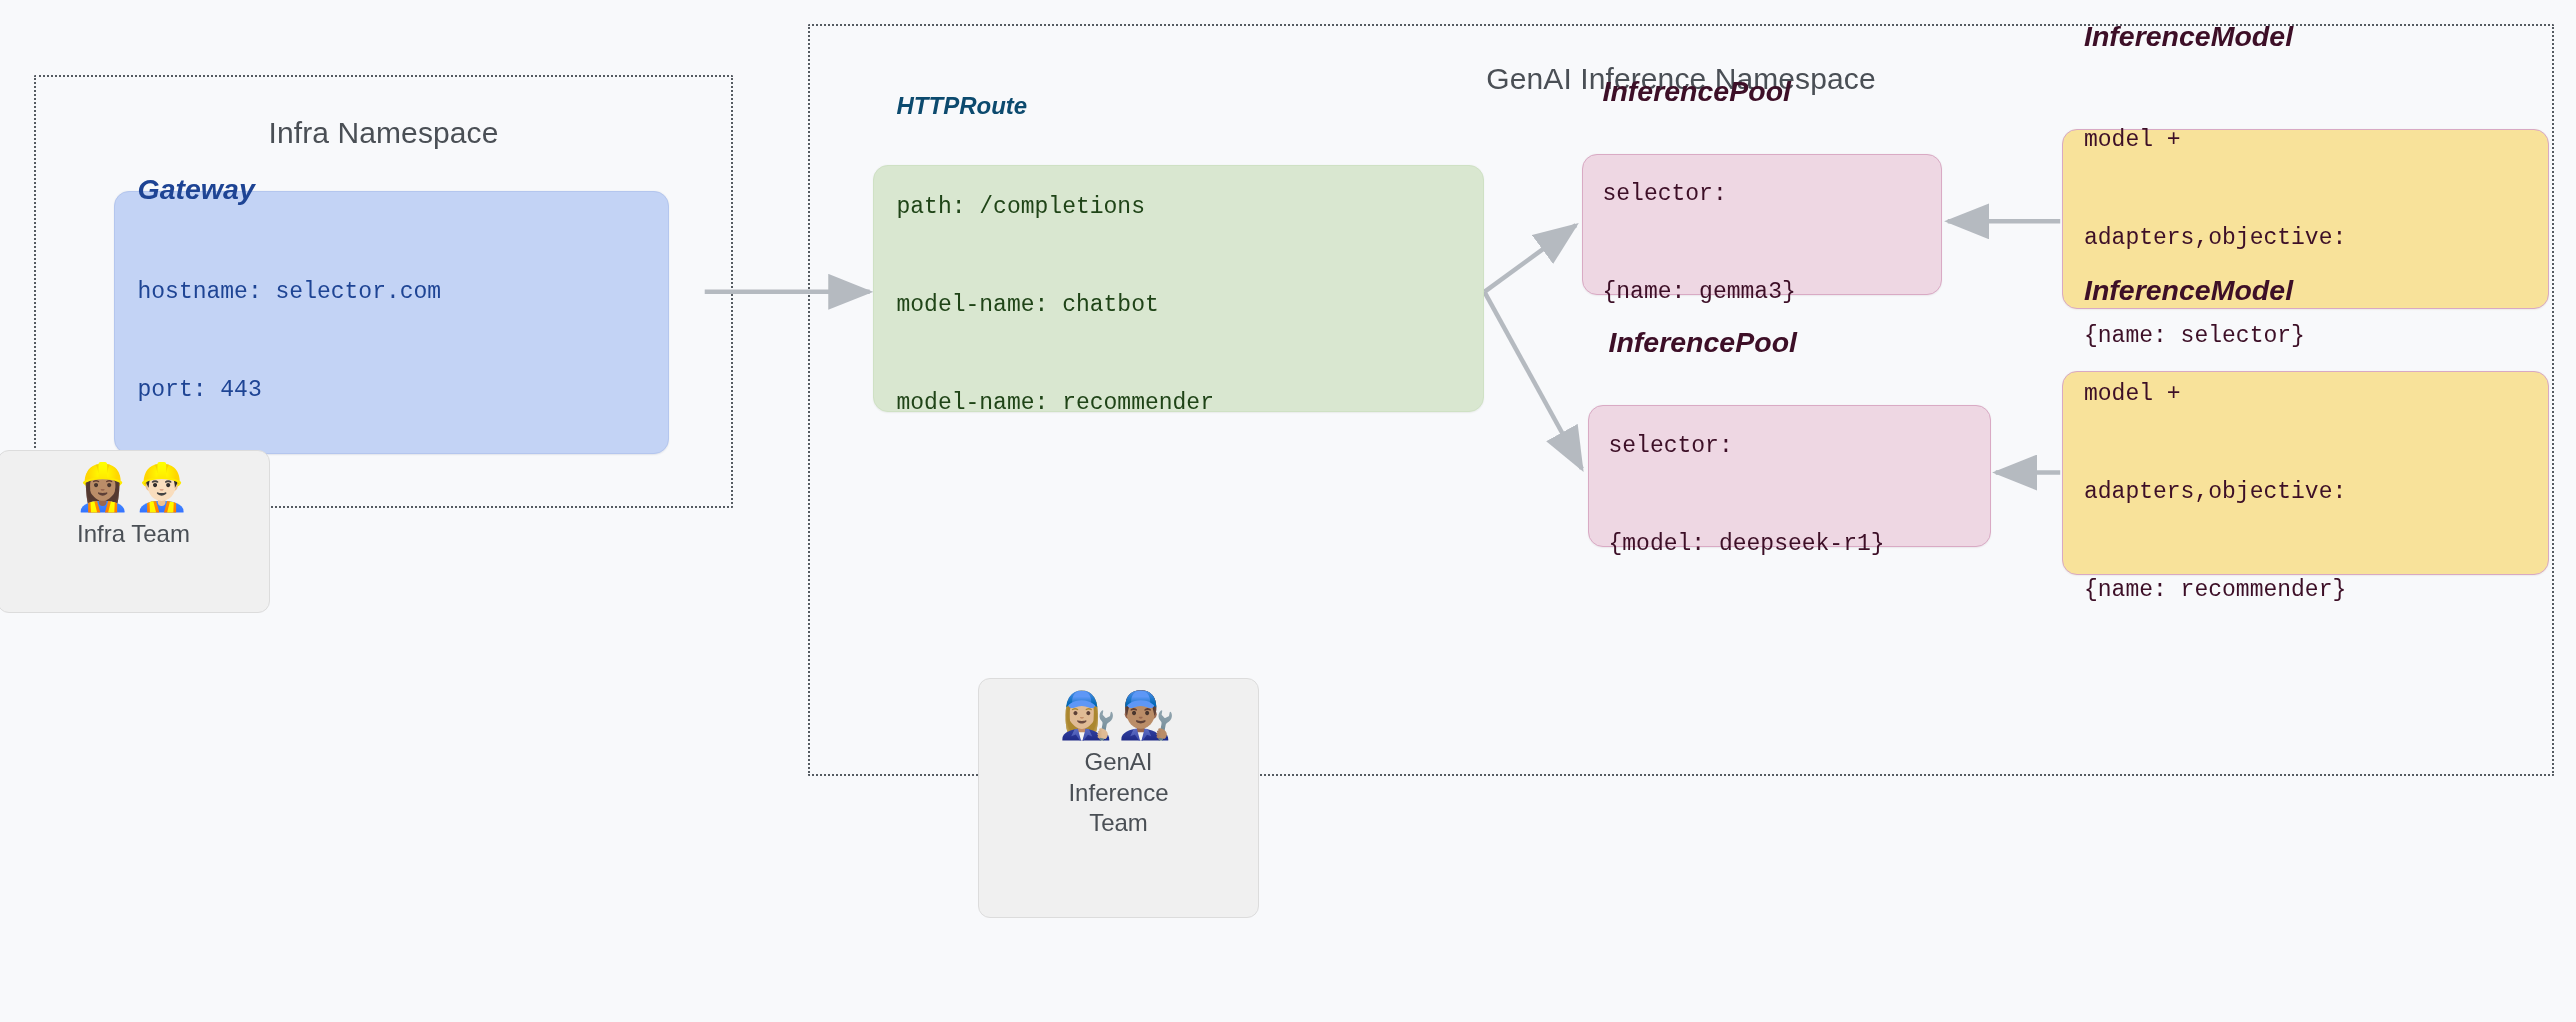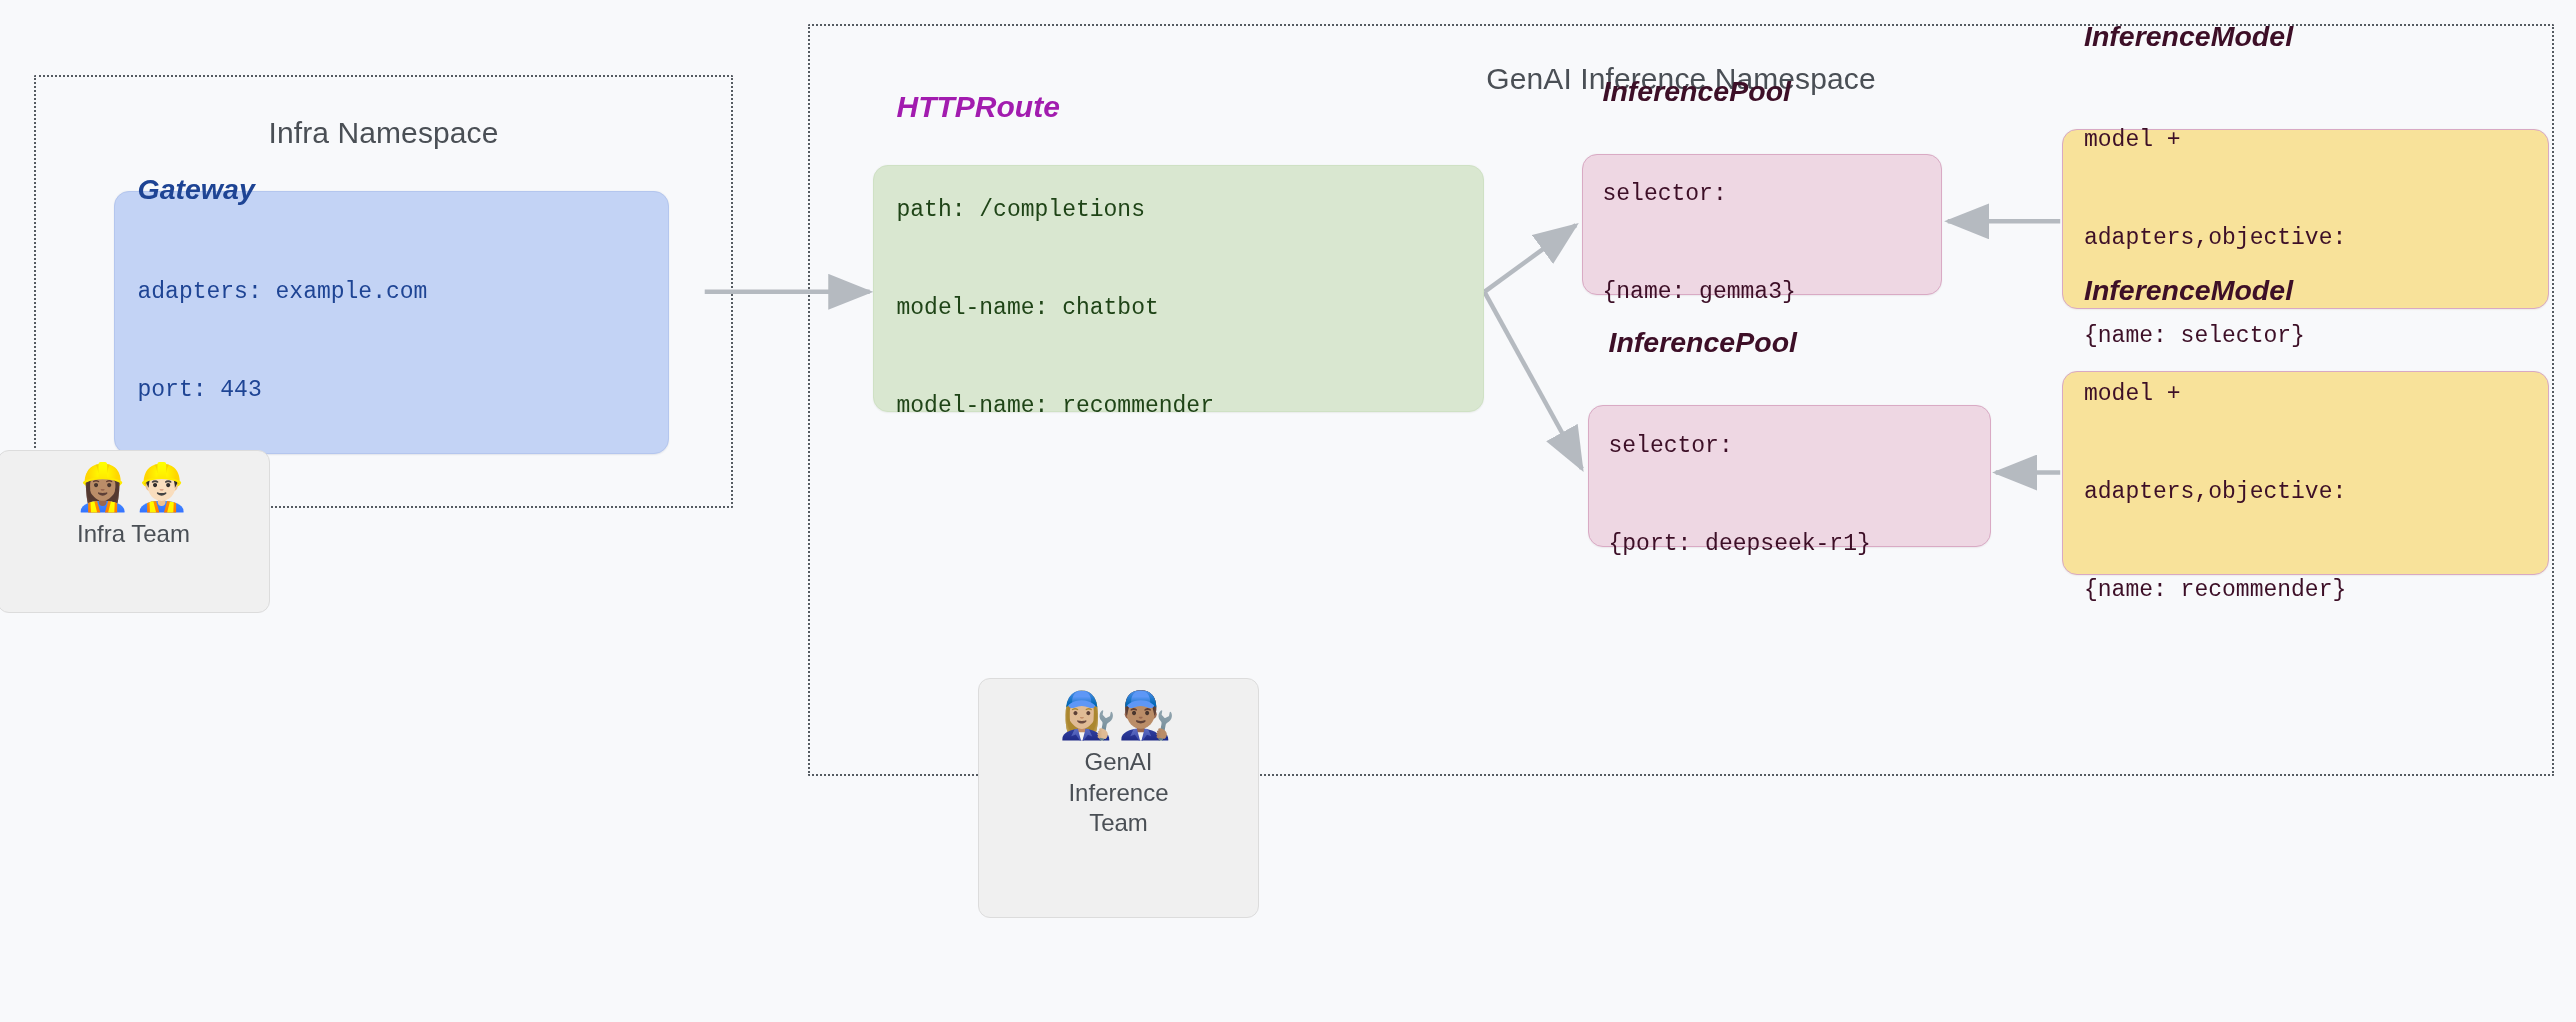--- a/index.html
+++ b/index.html
@@ -71,21 +71,21 @@
   }
   .node.gateway .title { color: #1e4494; font-size: 28.5px; }
   .node.gateway .lines { color: #1e4494; font-size: 23px; }
 
   
   .node.httproute {
     background: #d9e7d0;
     border: 1.5px solid #cfe1c4;
     box-shadow: 0 0.7px 1.5px rgba(60,90,40,0.08);
   }
-  .node.httproute .title { color: #a21caf; font-size: 30px; }
+  .node.httproute .title { color: #0c4a6e; font-size: 24px; }
   .node.httproute .lines { color: #1f4417; font-size: 23px; }
 
   
   .node.pool {
     background: #eed7e3;
     border: 1.5px solid #d9aac4;
     box-shadow: 0 0.7px 1.5px rgba(90,40,70,0.08);
   }
   .node.pool .title { color: #3d0f27; font-size: 28.5px; }
   .node.pool .lines { color: #3d0f27; font-size: 23px; }
@@ -174,21 +174,21 @@
     </g>
 
     <g>
       <line x1="2748" y1="630" x2="2662" y2="630" stroke="#b5bac0" stroke-width="6" marker-end="url(#ah)"></line>
     </g>
   </svg>
 
   <div class="node gateway" style="left:114px; top:191px; width:555px; height:263px;">
     <div class="title">Gateway</div>
     <div class="lines">
-      <div>adapters: example.com</div>
+      <div>hostname: selector.com</div>
       <div>port: 443</div>
     </div>
   </div>
 
   <div class="node httproute" style="left:873px; top:165px; width:611px; height:247px;">
     <div class="title">HTTPRoute</div>
     <div class="lines">
       <div>path: /completions</div>
       <div>model-name: chatbot</div>
       <div>model-name: recommender</div>
@@ -200,21 +200,21 @@
     <div class="lines">
       <div>selector:</div>
       <div>{name: gemma3}</div>
     </div>
   </div>
 
   <div class="node pool" style="left:1588px; top:405px; width:403px; height:142px; padding:13.5px 19.5px;">
     <div class="title">InferencePool</div>
     <div class="lines">
       <div>selector:</div>
-      <div>{port: deepseek-r1}</div>
+      <div>{model: deepseek-r1}</div>
     </div>
   </div>
 
   <div class="node model" style="left:2062px; top:129px; width:487px; height:180px; padding:13.5px 21px;">
     <div class="title">InferenceModel</div>
     <div class="lines">
       <div>model +</div>
       <div>adapters,objective:</div>
       <div>{name: selector}</div>
     </div>

